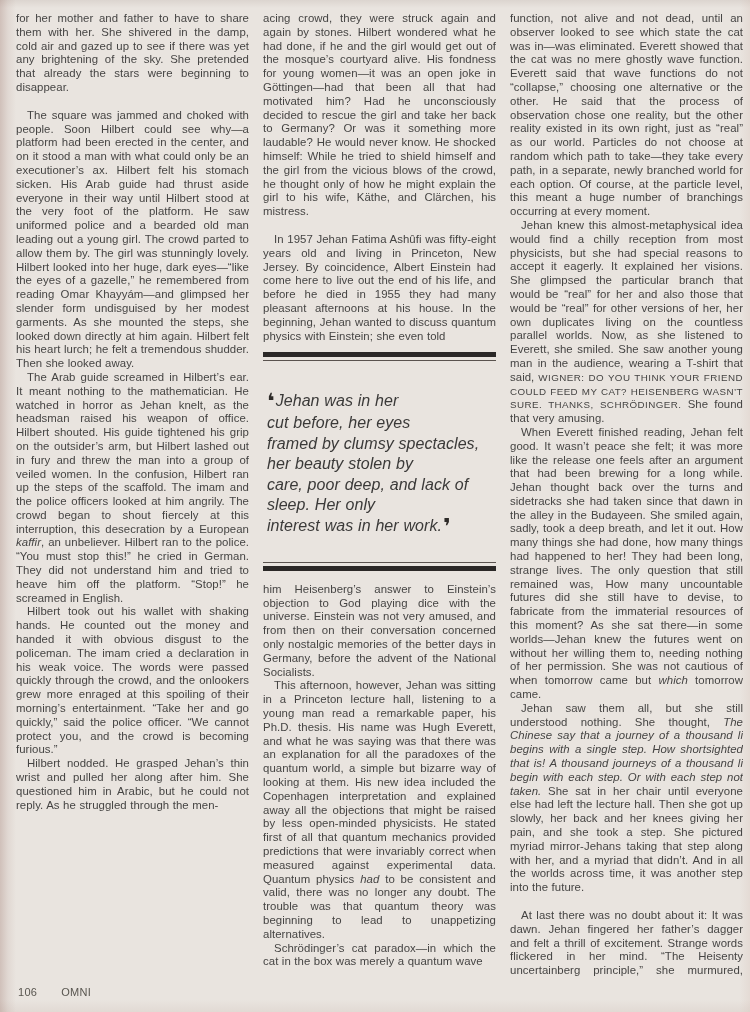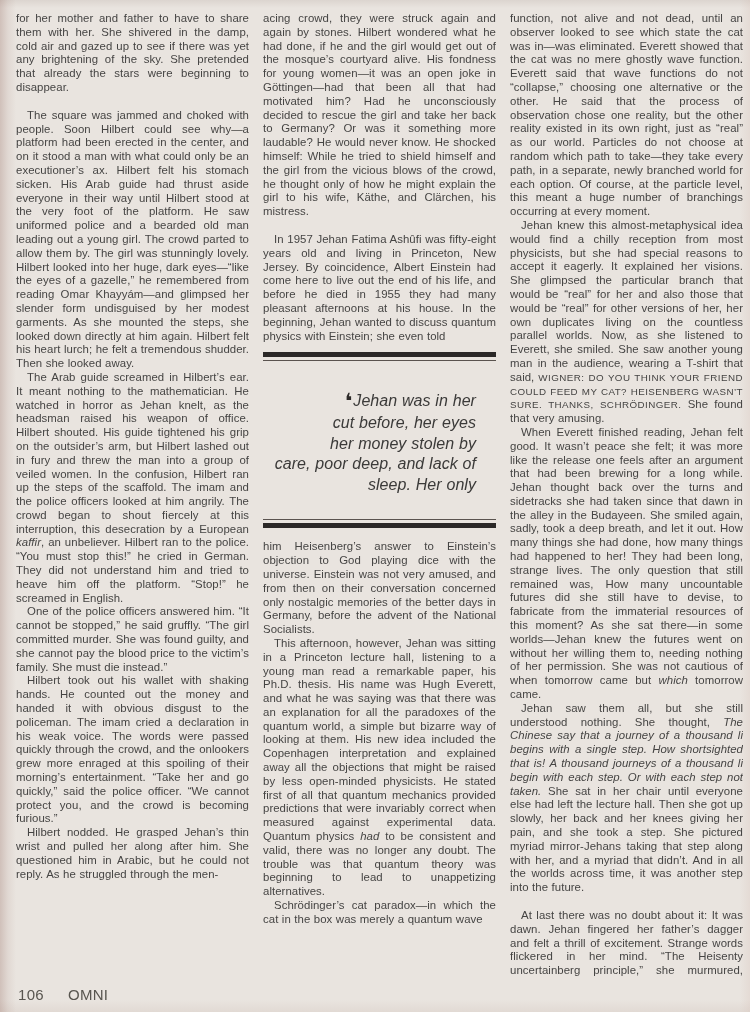--- a/index.html
+++ b/index.html
@@ -34,22 +34,22 @@
     letter-spacing:0.05px;
     word-spacing:0.3px;
   }
   .para{margin:0;}
   .para.indent{text-indent:11px;}
   .gap{height:14px;}
   .rule{height:3px;}
   .rule.thick-top{border-top:5px solid #2b2827;border-bottom:1px solid #5a534f;margin:9px 0 0 0;}
   .rule.thick-bottom{border-top:1px solid #5a534f;border-bottom:5px solid #2b2827;margin:0 0 12px 0;}
   .pullquote{
-    margin:30px 20px 24px 4px;
-    text-align:right;
+    margin:30px 0 24px 4px;
+    text-align:left;
     font-style:italic;
     font-size:16px;
     line-height:20.5px;
     color:#3b3a39;
     font-family:"Liberation Sans","DejaVu Sans",sans-serif;
   }
   .qline{white-space:nowrap;}
   .qmark{
     font-style:normal;
     font-weight:bold;
@@ -58,53 +58,54 @@
     vertical-align:-3px;
     color:#2e2b29;
     font-family:"DejaVu Sans",sans-serif;
   }
   .qmark.open{margin-right:1px;}
   .qmark.close{margin-left:1px;}
   .sc{font-size:9.8px;letter-spacing:0.45px;}
   .footer{
     position:absolute;
     left:18px;top:986px;
-    font-size:15px;
+    font-size:11px;
     color:#58554f;
     display:flex;
     gap:24px;
     letter-spacing:0.3px;
   }
   i{font-style:italic;}
 </style>
 </head>
 <body>
 
 <div class="page">
   <div class="columns">
     <div class="col">
         <p class="para"><span>for her mother and father to have to share them with her. She shivered in the damp, cold air and gazed up to see if there was yet any brightening of the sky. She pretended that already the stars were beginning to disappear.</span></p>
         <div class="gap"></div>
         <p class="para indent"><span>The square was jammed and choked with people. Soon Hilbert could see why—a platform had been erected in the center, and on it stood a man with what could only be an executioner’s ax. Hilbert felt his stomach sicken. His Arab guide had thrust aside everyone in their way until Hilbert stood at the very foot of the platform. He saw uniformed police and a bearded old man leading out a young girl. The crowd parted to allow them by. The girl was stunningly lovely. Hilbert looked into her huge, dark eyes—“like the eyes of a gazelle,” he remembered from reading Omar Khayyám—and glimpsed her slender form undisguised by her modest garments. As she mounted the steps, she looked down directly at him again. Hilbert felt his heart lurch; he felt a tremendous shudder. Then she looked away.</span></p>
         <p class="para indent"><span>The Arab guide screamed in Hilbert’s ear. It meant nothing to the mathematician. He watched in horror as Jehan knelt, as the headsman raised his weapon of office. Hilbert shouted. His guide tightened his grip on the outsider’s arm, but Hilbert lashed out in fury and threw the man into a group of veiled women. In the confusion, Hilbert ran up the steps of the scaffold. The imam and the police officers looked at him angrily. The crowd began to shout fiercely at this interruption, this desecration by a European </span><i>kaffir</i><span>, an unbeliever. Hilbert ran to the police. “You must stop this!” he cried in German. They did not understand him and tried to heave him off the platform. “Stop!” he screamed in English.</span></p>
-        <p class="para indent"><span>One of the police officers answered him. “It cannot be stopped,” he said gruffly. “The girl committed murder. She was found guilty, and she cannot pay the blood price to the victim’s family. She must die instead.”</span></p>
         <p class="para indent"><span>Hilbert took out his wallet with shaking hands. He counted out the money and handed it with obvious disgust to the policeman. The imam cried a declaration in his weak voice. The words were passed quickly through the crowd, and the onlookers grew more enraged at this spoiling of their morning’s entertainment. “Take her and go quickly,” said the police officer. “We cannot protect you, and the crowd is becoming furious.”</span></p>
         <p class="para indent"><span>Hilbert nodded. He grasped Jehan’s thin wrist and pulled her along after him. She questioned him in Arabic, but he could not reply. As he struggled through the men-</span></p>
       </div>
     <div class="col">
         <p class="para"><span>acing crowd, they were struck again and again by stones. Hilbert wondered what he had done, if he and the girl would get out of the mosque’s courtyard alive. His fondness for young women—it was an open joke in Göttingen—had that been all that had motivated him? Had he unconsciously decided to rescue the girl and take her back to Germany? Or was it something more laudable? He would never know. He shocked himself: While he tried to shield himself and the girl from the vicious blows of the crowd, he thought only of how he might explain the girl to his wife, Käthe, and Clärchen, his mistress.</span></p>
         <div class="gap"></div>
         <p class="para indent"><span>In 1957 Jehan Fatima Ashûfi was fifty-eight years old and living in Princeton, New Jersey. By coincidence, Albert Einstein had come here to live out the end of his life, and before he died in 1955 they had many pleasant afternoons at his house. In the beginning, Jehan wanted to discuss quantum physics with Einstein; she even told</span></p>
         <div class="rule thick-top"></div>
         <blockquote class="pullquote">
           <div class="qline"><span class="qmark open">❛</span>Jehan was in her</div>
           <div class="qline">cut before, her eyes</div>
-          <div class="qline">her money stolen by</div>
+          <div class="qline">framed by clumsy spectacles,</div>
+          <div class="qline">her beauty stolen by</div>
           <div class="qline">care, poor deep, and lack of</div>
           <div class="qline">sleep. Her only</div>
+          <div class="qline">interest was in her work.<span class="qmark close">❜</span></div>
         </blockquote>
         <div class="rule thick-bottom"></div>
         <p class="para"><span>him Heisenberg’s answer to Einstein’s objection to God playing dice with the universe. Einstein was not very amused, and from then on their conversation concerned only nostalgic memories of the better days in Germany, before the advent of the National Socialists.</span></p>
         <p class="para indent"><span>This afternoon, however, Jehan was sitting in a Princeton lecture hall, listening to a young man read a remarkable paper, his Ph.D. thesis. His name was Hugh Everett, and what he was saying was that there was an explanation for all the paradoxes of the quantum world, a simple but bizarre way of looking at them. His new idea included the Copenhagen interpretation and explained away all the objections that might be raised by less open-minded physicists. He stated first of all that quantum mechanics provided predictions that were invariably correct when measured against experimental data. Quantum physics </span><i>had</i><span> to be consistent and valid, there was no longer any doubt. The trouble was that quantum theory was beginning to lead to unappetizing alternatives.</span></p>
         <p class="para indent"><span>Schrödinger’s cat paradox—in which the cat in the box was merely a quantum wave</span></p>
       </div>
     <div class="col">
         <p class="para"><span>function, not alive and not dead, until an observer looked to see which state the cat was in—was eliminated. Everett showed that the cat was no mere ghostly wave function. Everett said that wave functions do not “collapse,” choosing one alternative or the other. He said that the process of observation chose one reality, but the other reality existed in its own right, just as “real” as our world. Particles do not choose at random which path to take—they take every path, in a separate, newly branched world for each option. Of course, at the particle level, this meant a huge number of branchings occurring at every moment.</span></p>
         <p class="para indent"><span>Jehan knew this almost-metaphysical idea would find a chilly reception from most physicists, but she had special reasons to accept it eagerly. It explained her visions. She glimpsed the particular branch that would be “real” for her and also those that would be “real” for other versions of her, her own duplicates living on the countless parallel worlds. Now, as she listened to Everett, she smiled. She saw another young man in the audience, wearing a T-shirt that said, </span><span class="sc">WIGNER: DO YOU THINK YOUR FRIEND COULD FEED MY CAT? HEISENBERG WASN’T SURE. THANKS, SCHRÖDINGER.</span><span> She found that very amusing.</span></p>
         <p class="para indent"><span>When Everett finished reading, Jehan felt good. It wasn’t peace she felt; it was more like the release one feels after an argument that had been brewing for a long while. Jehan thought back over the turns and sidetracks she had taken since that dawn in the alley in the Budayeen. She smiled again, sadly, took a deep breath, and let it out. How many things she had done, how many things had happened to her! They had been long, strange lives. The only question that still remained was, How many uncountable futures did she still have to devise, to fabricate from the immaterial resources of this moment? As she sat there—in some worlds—Jehan knew the futures went on without her willing them to, needing nothing of her permission. She was not cautious of when tomorrow came but </span><i>which</i><span> tomorrow came.</span></p>

